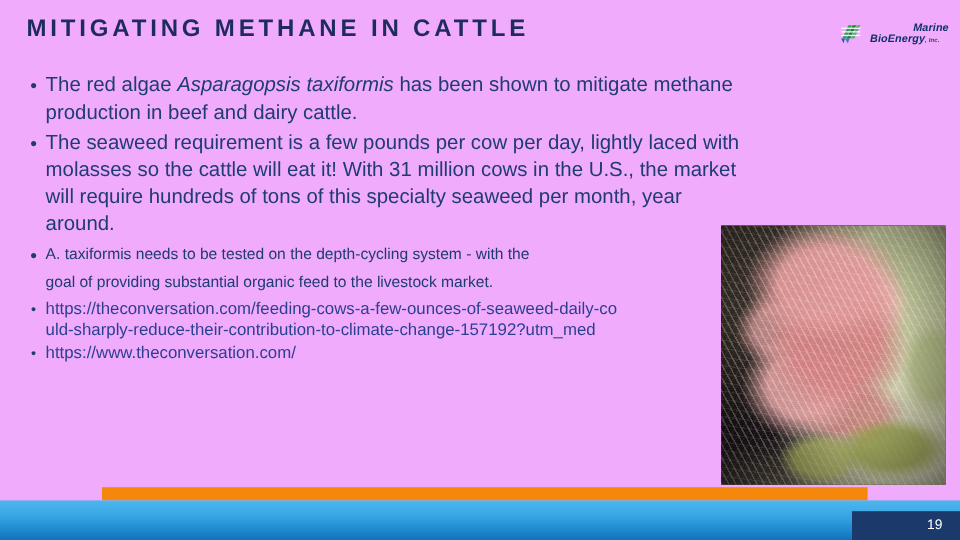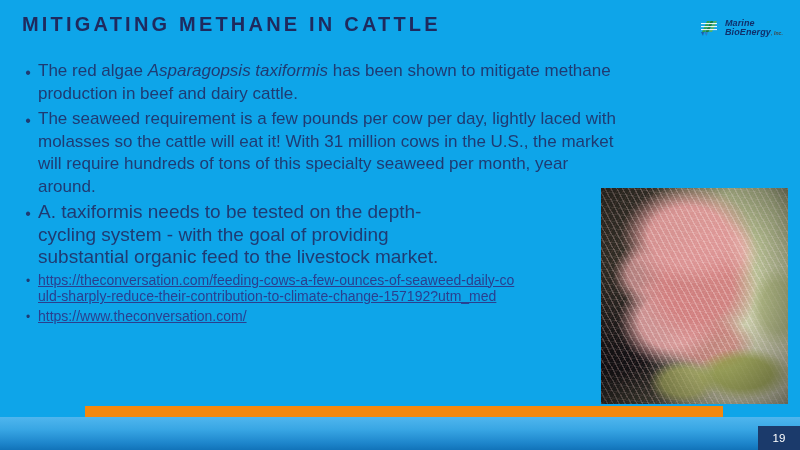--- a/index.html
+++ b/index.html
@@ -3,36 +3,36 @@
 <meta charset="utf-8">
 <style>
   html,body{margin:0;padding:0;}
   body{
     width:800px;height:450px;
     background:#ffffff;
     font-family:"Liberation Sans", sans-serif;
     overflow:hidden;
     position:relative;
   }
-  .slide{position:absolute;inset:0;background:#0ea5e9;overflow:hidden;}
+  .slide{position:absolute;inset:0;background:#f0abfc;overflow:hidden;}
 
   
   .title{
     position:absolute;left:22px;top:13px;
     font-size:20px;font-weight:bold;
     letter-spacing:3.2px;
     color:#1F2A5E;
     white-space:nowrap;
   }
 
   
   .logo{position:absolute;left:700px;top:14px;width:92px;height:28px;display:flex;align-items:center;}
   .logo-mark{width:22px;height:20px;flex:0 0 auto;position:relative;margin-right:3px;}
   .logo-text{line-height:1.0;}
-  .logo-l1{font-size:9px;font-weight:bold;color:#10306B;font-style:italic;letter-spacing:.1px;}
+  .logo-l1{font-size:9px;font-weight:bold;color:#10306B;font-style:italic;letter-spacing:.1px;margin-left:36px;}
   .logo-l2{font-size:9px;font-weight:bold;color:#10306B;font-style:italic;letter-spacing:.1px;white-space:nowrap;}
   .logo-inc{font-size:5px;font-weight:bold;color:#444;font-style:italic;}
 
   
   .body{
     position:absolute;left:18px;top:60px;width:600px;
     color:#1F3B73;
   }
   .bullet{
     display:flex;align-items:flex-start;
@@ -43,26 +43,26 @@
     color:#1F3B73;
     font-size:17px;line-height:1;
     width:20px;text-align:center;
     padding-top:4px;
   }
   .bullet .txt{flex:1 1 auto;}
 
   .lvl1 .txt{font-size:17px;line-height:22.5px;color:#1F3B73;}
   .lvl1 .dot{font-size:16px;padding-top:5px;}
 
-  .b3 .txt{font-size:19px;line-height:22.5px;}
+  .b3 .txt{font-size:13px;line-height:22.5px;}
 
   .lvl2 .txt{font-size:14px;line-height:16.5px;color:#2A3F8F;}
   .lvl2 .dot{font-size:12px;padding-top:3px;width:20px;}
   .lvl2 a, .lnk{
-    color:#2A3F8F;text-decoration:underline;
+    color:#2A3F8F;
     word-break:break-all;
   }
   .ital{font-style:italic;}
 
   .b1{width:600px;}
   .b2{width:600px;}
   .b3{width:440px;}
   .b4{width:500px;}
   .b5{width:500px;}
 
@@ -118,21 +118,21 @@
   }
   .blue-band{
     position:absolute;left:0;top:417px;width:800px;height:33px;
     background:linear-gradient(180deg,#4FB6EE 0%,#38A6E4 38%,#1E86CC 78%,#1173B9 100%);
   }
   .page-num{
     position:absolute;right:0;bottom:0;width:42px;height:24px;
     background:#1B3A6B;
     color:#ffffff;
     font-size:11.5px;
-    display:flex;align-items:center;justify-content:center;
+    display:flex;align-items:center;justify-content:center;padding-left:48px;
   }
 </style>
 </head>
 <body>
 
 <div class="slide">
 
   <div class="title">MITIGATING METHANE IN CATTLE</div>
 
   <div class="logo">

